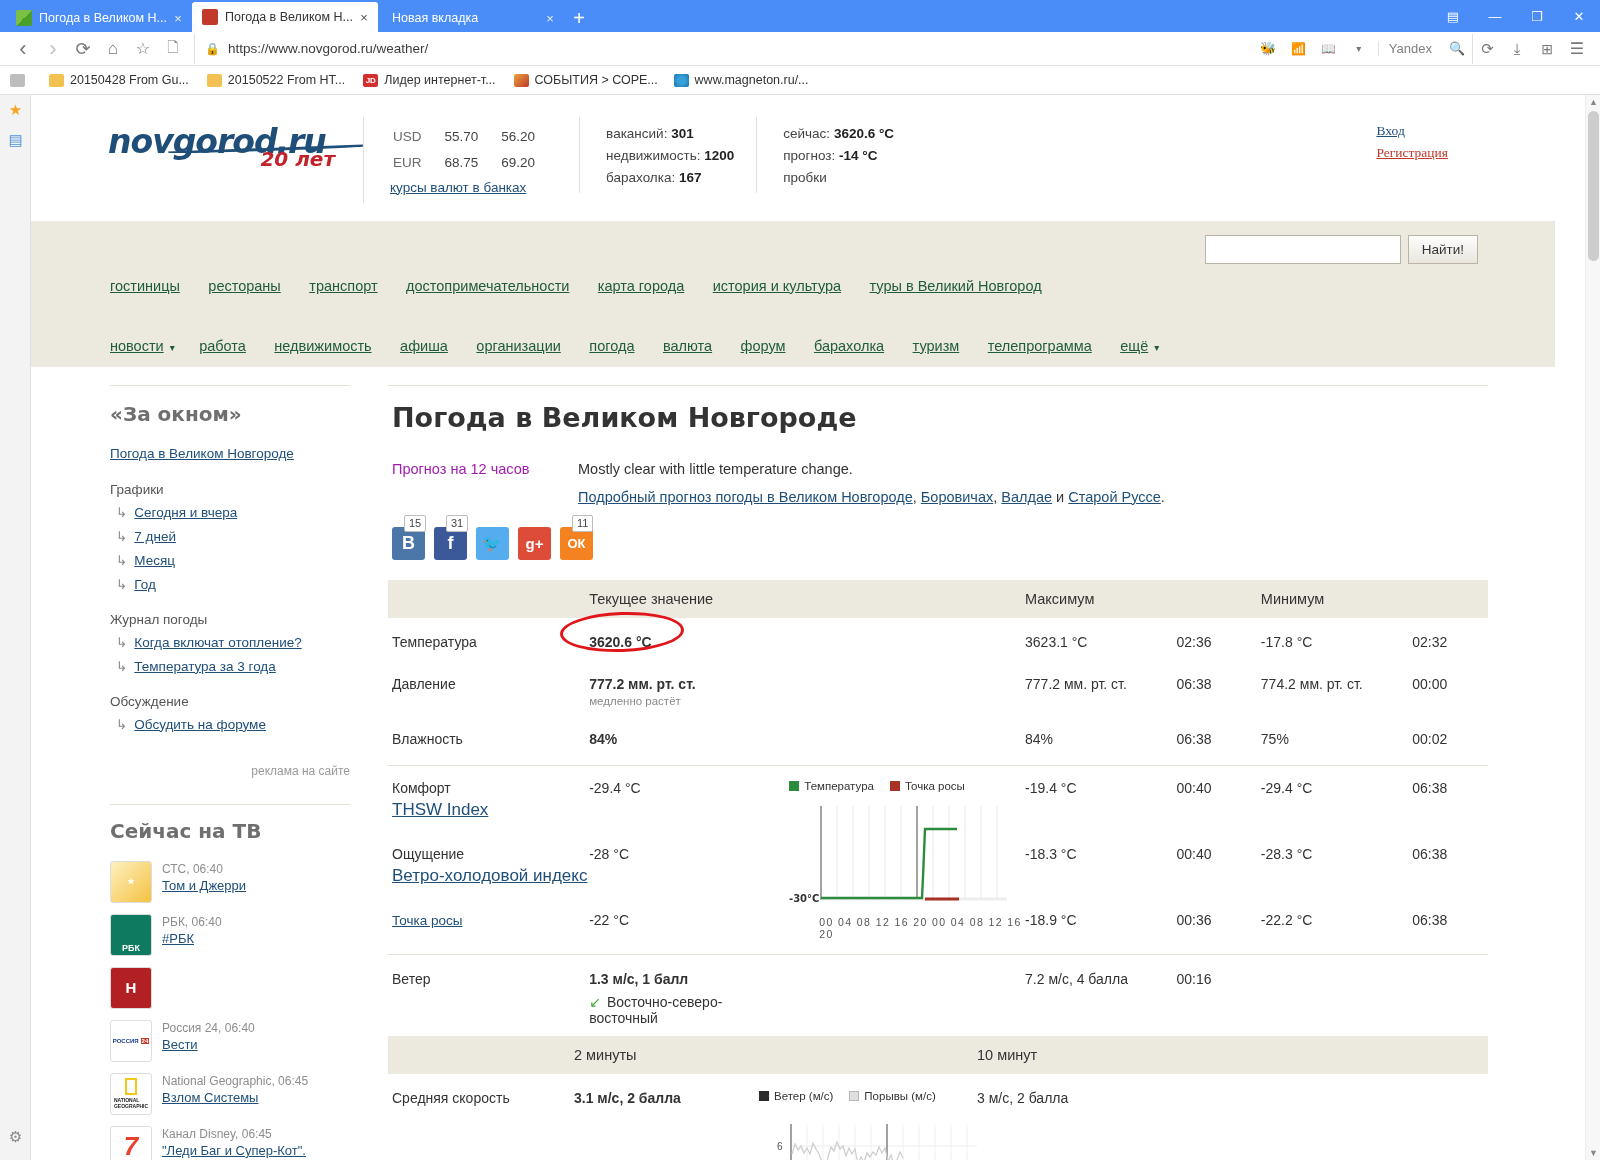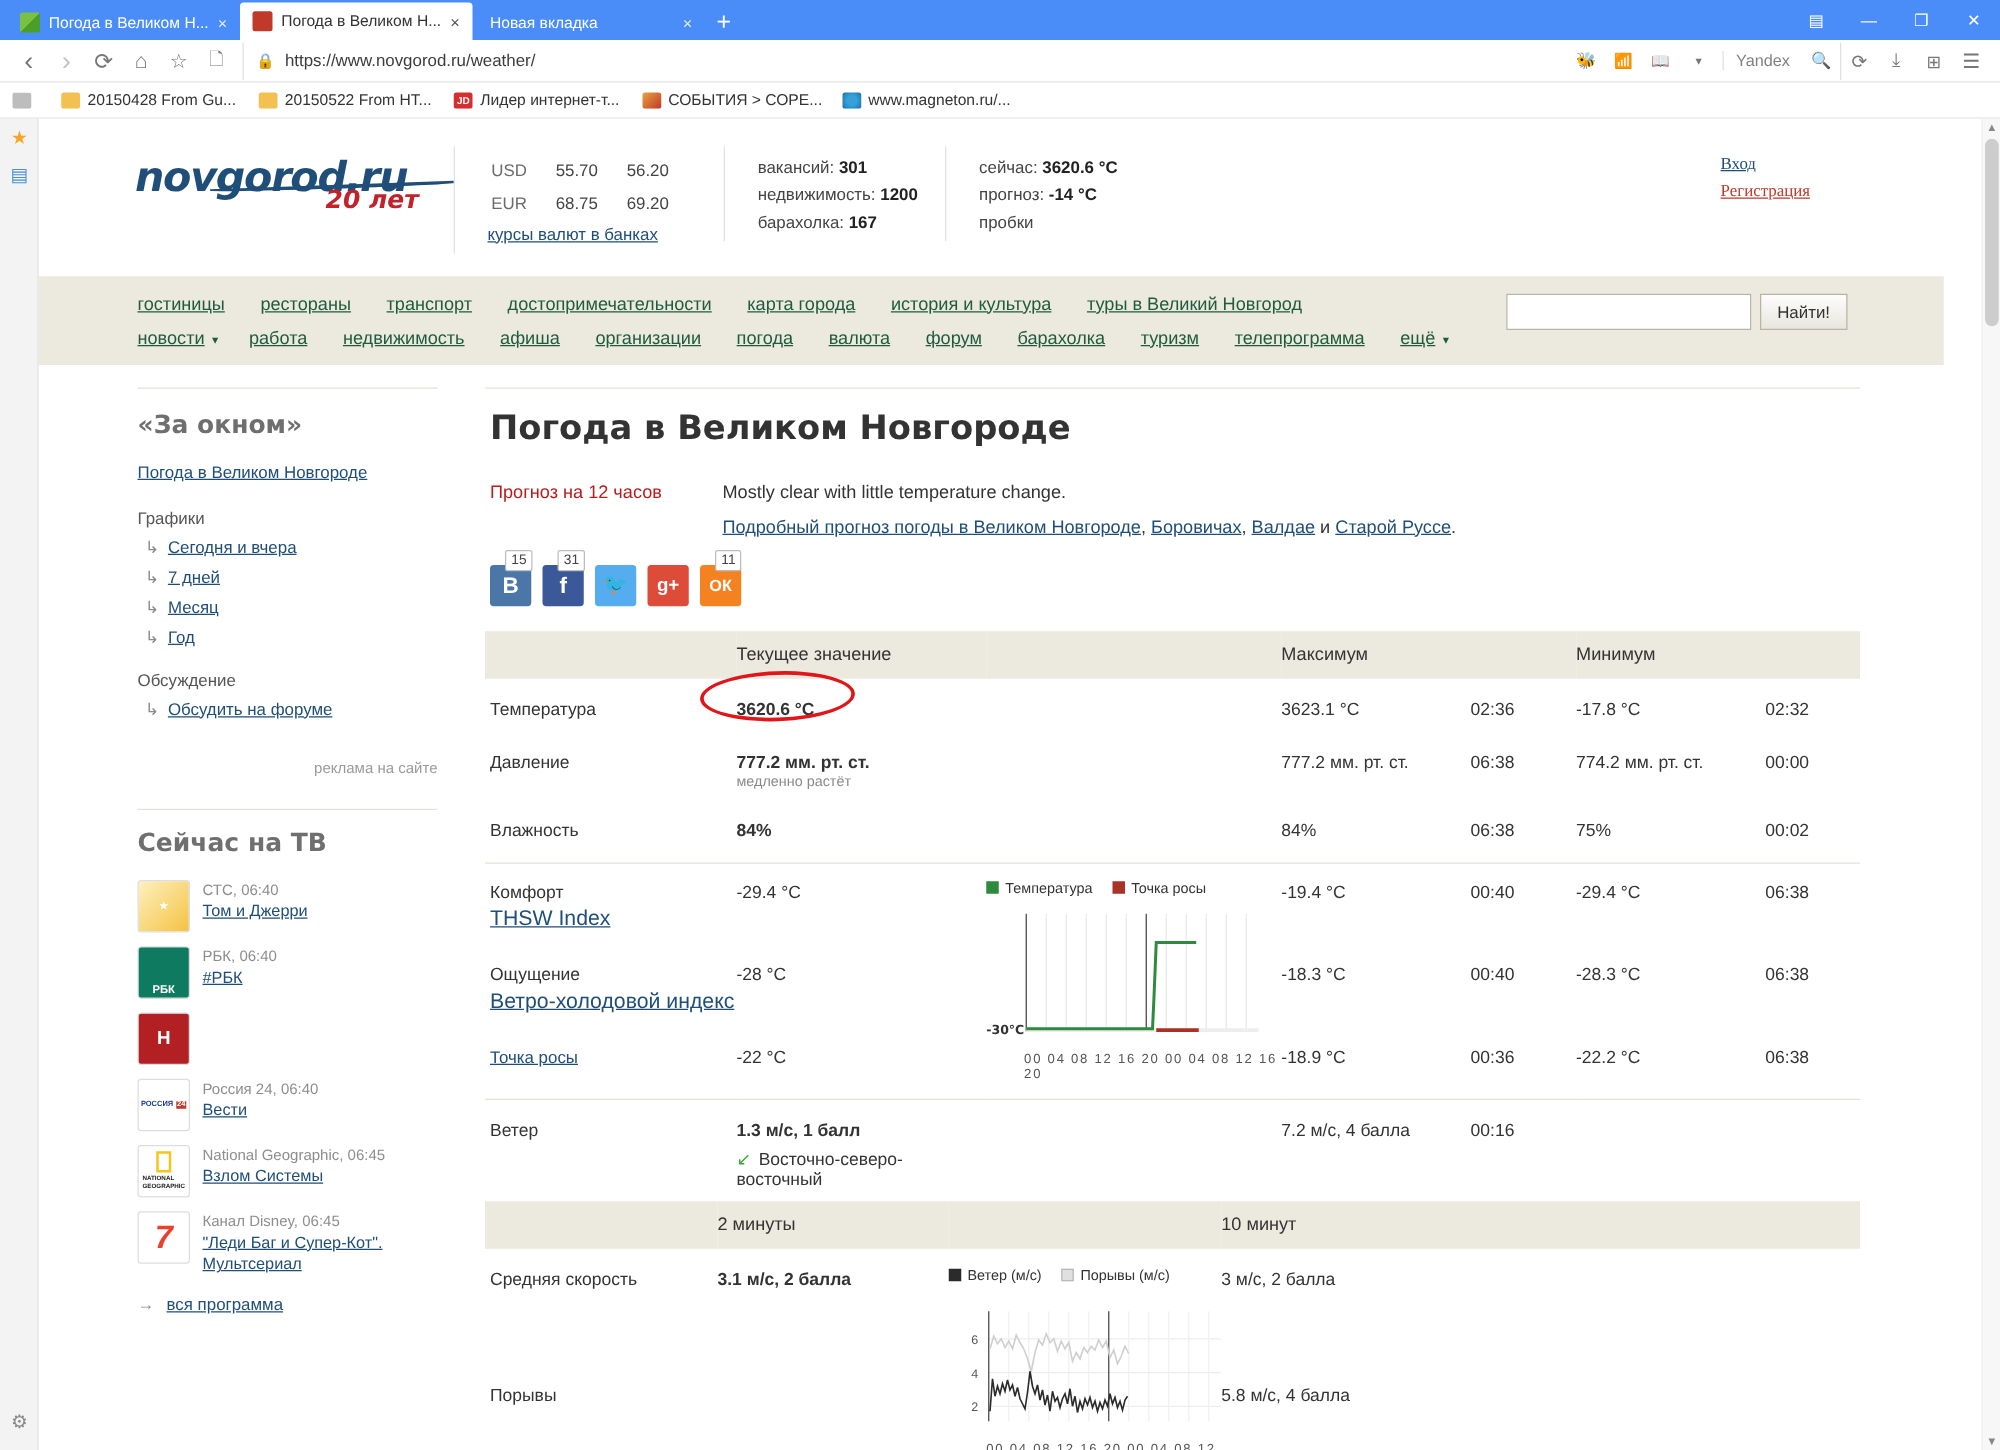--- a/index.html
+++ b/index.html
@@ -181,21 +181,21 @@
   .a-reg { color:#c0392b; }
 
   
   .navzone {
     background: #ece9de;
     padding: 14px 0 12px 0;
     position: relative;
   }
   .navinner { max-width: 1390px; margin: 0 auto; display:flex; }
   .navlinks { flex: 1; padding-left: 12px; }
-  .navrow { margin-bottom: 9px; }
+  .navrow { margin-bottom: 9px; margin-top: 42px; }
   .navrow:last-child { margin-bottom: 0; }
   .navrow a {
     color: #1f5c3d; text-decoration: underline;
     font-size: 14.5px; margin-right: 24px;
   }
   .navrow .caret { color:#1f5c3d; font-size:10px; margin-left:-20px; margin-right: 20px;}
   .searchwrap { display:flex; align-items:flex-start; padding-right: 10px;}
   .searchbox {
     width: 196px; height: 29px; border: 1px solid #b9b4a5;
     background: #fff;
@@ -237,21 +237,21 @@
   .allprog { margin-top: 16px; font-size:13.5px;}
   .allprog a { color:#1f4e79; text-decoration: underline;}
   .allprog .arrow { color:#8a8a8a; margin-right:6px;}
 
   
   h1.pagetitle {
     font-size: 27px; color:#333; margin: 16px 0 28px 4px;
     font-family: "DejaVu Sans", sans-serif; font-weight: bold;
   }
   .forecast { display:flex; margin: 0 0 22px 4px; font-size: 14.5px;}
-  .fc-label { width: 186px; color:#b91c1c; }
+  .fc-label { width: 186px; color:#a21caf; }
   .fc-body { color:#333; }
   .fc-body .line2 { margin-top: 12px; }
   .fc-body a { color:#1f4e79; text-decoration: underline; }
 
   .social { display:flex; margin: 0 0 20px 4px; gap: 9px;}
   .soc {
     width: 33px; height: 33px; border-radius: 3px;
     color:#fff; font-weight:bold; font-size:18px;
     display:flex; align-items:center; justify-content:center;
     position: relative;
@@ -489,20 +489,25 @@
           <a class="sb-link" href="#">Погода в Великом Новгороде</a>
 
           <div class="sb-group">
             <div class="sb-group-title">Графики</div>
             <div class="sb-item"><span class="arrow">↳</span><a class="sb-link" href="#">Сегодня и вчера</a></div>
             <div class="sb-item"><span class="arrow">↳</span><a class="sb-link" href="#">7 дней</a></div>
             <div class="sb-item"><span class="arrow">↳</span><a class="sb-link" href="#">Месяц</a></div>
             <div class="sb-item"><span class="arrow">↳</span><a class="sb-link" href="#">Год</a></div>
           </div>
 
+          <div class="sb-group">
+            <div class="sb-group-title">Журнал погоды</div>
+            <div class="sb-item"><span class="arrow">↳</span><a class="sb-link" href="#">Когда включат отопление?</a></div>
+            <div class="sb-item"><span class="arrow">↳</span><a class="sb-link" href="#">Температура за 3 года</a></div>
+          </div>
 
           <div class="sb-group">
             <div class="sb-group-title">Обсуждение</div>
             <div class="sb-item"><span class="arrow">↳</span><a class="sb-link" href="#">Обсудить на форуме</a></div>
           </div>
 
           <div class="adlabel">реклама на сайте</div>
 
           <div class="hr"></div>
           <div class="sb-title" style="margin-top:14px">Сейчас на ТВ</div>

